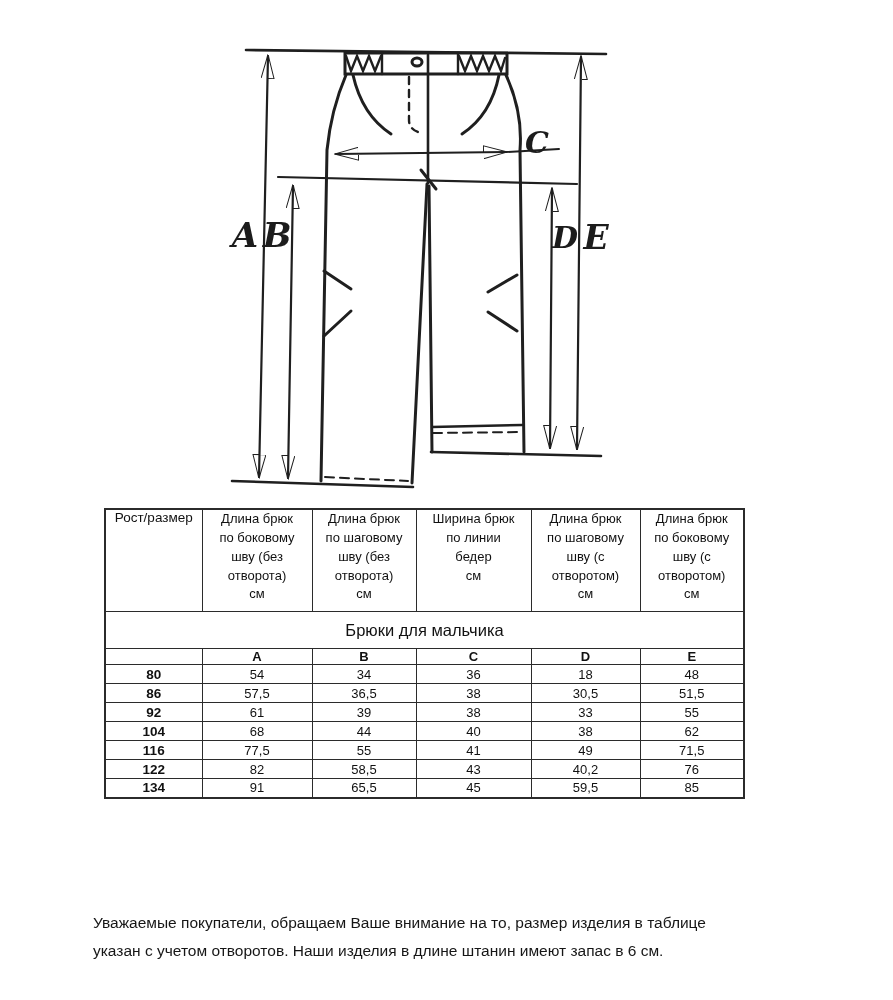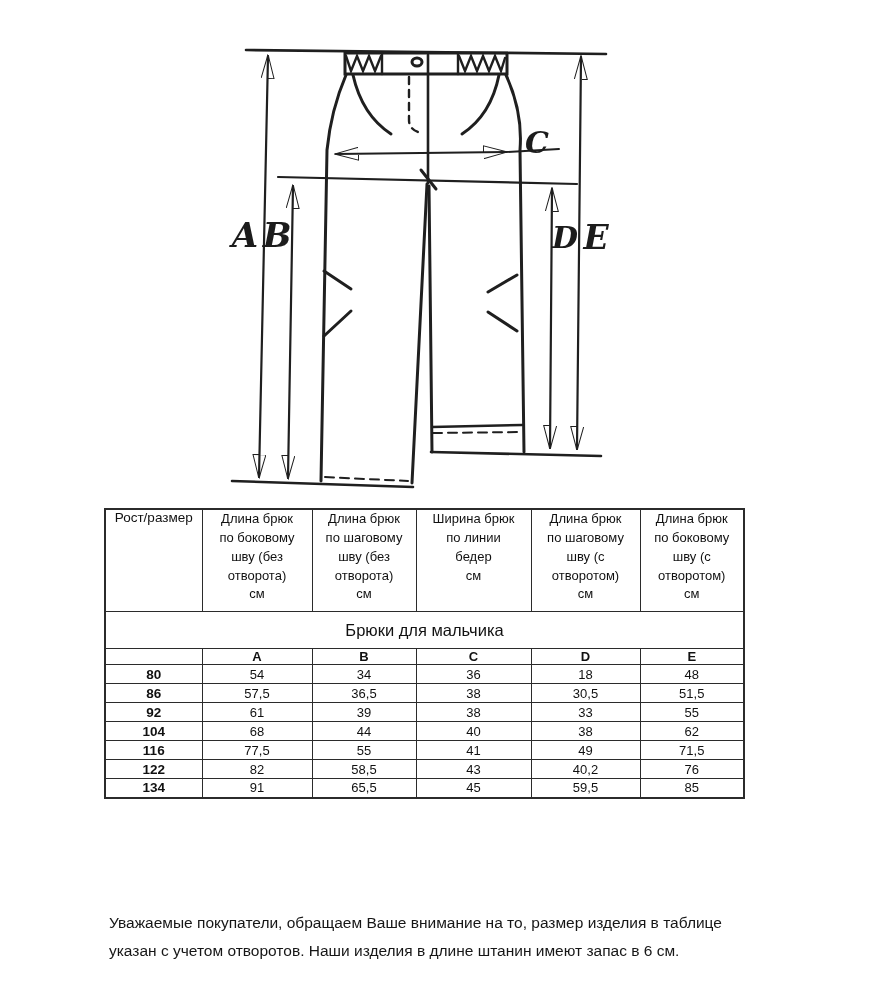--- a/index.html
+++ b/index.html
@@ -14,21 +14,21 @@
   .size-table th,.size-table td{border:1.5px solid #2b2b2b;text-align:center;padding:0;}
   .title-cell{height:36px;font-size:16.5px;font-weight:400;}
   .corner{vertical-align:top;padding-top:4px;font-size:13.5px;font-weight:400;}
   .colhead{height:101px;vertical-align:top;padding-top:4px;font-size:13px;font-weight:400;
       white-space:pre-line;line-height:1.45;}
   .letter{height:15px;font-size:13px;font-weight:700;line-height:1;}
   .size-table tbody tr{height:19px;}
   .size-table tbody th.size{font-size:13.5px;font-weight:700;}
   .size-table tbody td{font-size:13px;font-weight:400;}
 
-  .note{position:absolute;left:109px;top:877px;width:660px;font-size:15.5px;
+  .note{position:absolute;left:93px;top:877px;width:660px;font-size:15.5px;
       line-height:1.78;color:#161616;margin-top:32px;}
 </style>
 </head>
 <body>
 
 <div class="page">
 
   <svg class="diagram" width="893" height="505" viewBox="0 0 893 505">
     <defs>
       <marker id="arrow" viewBox="0 0 24 14" refX="22.5" refY="7" markerWidth="24" markerHeight="14" markerUnits="userSpaceOnUse" orient="auto-start-reverse">

